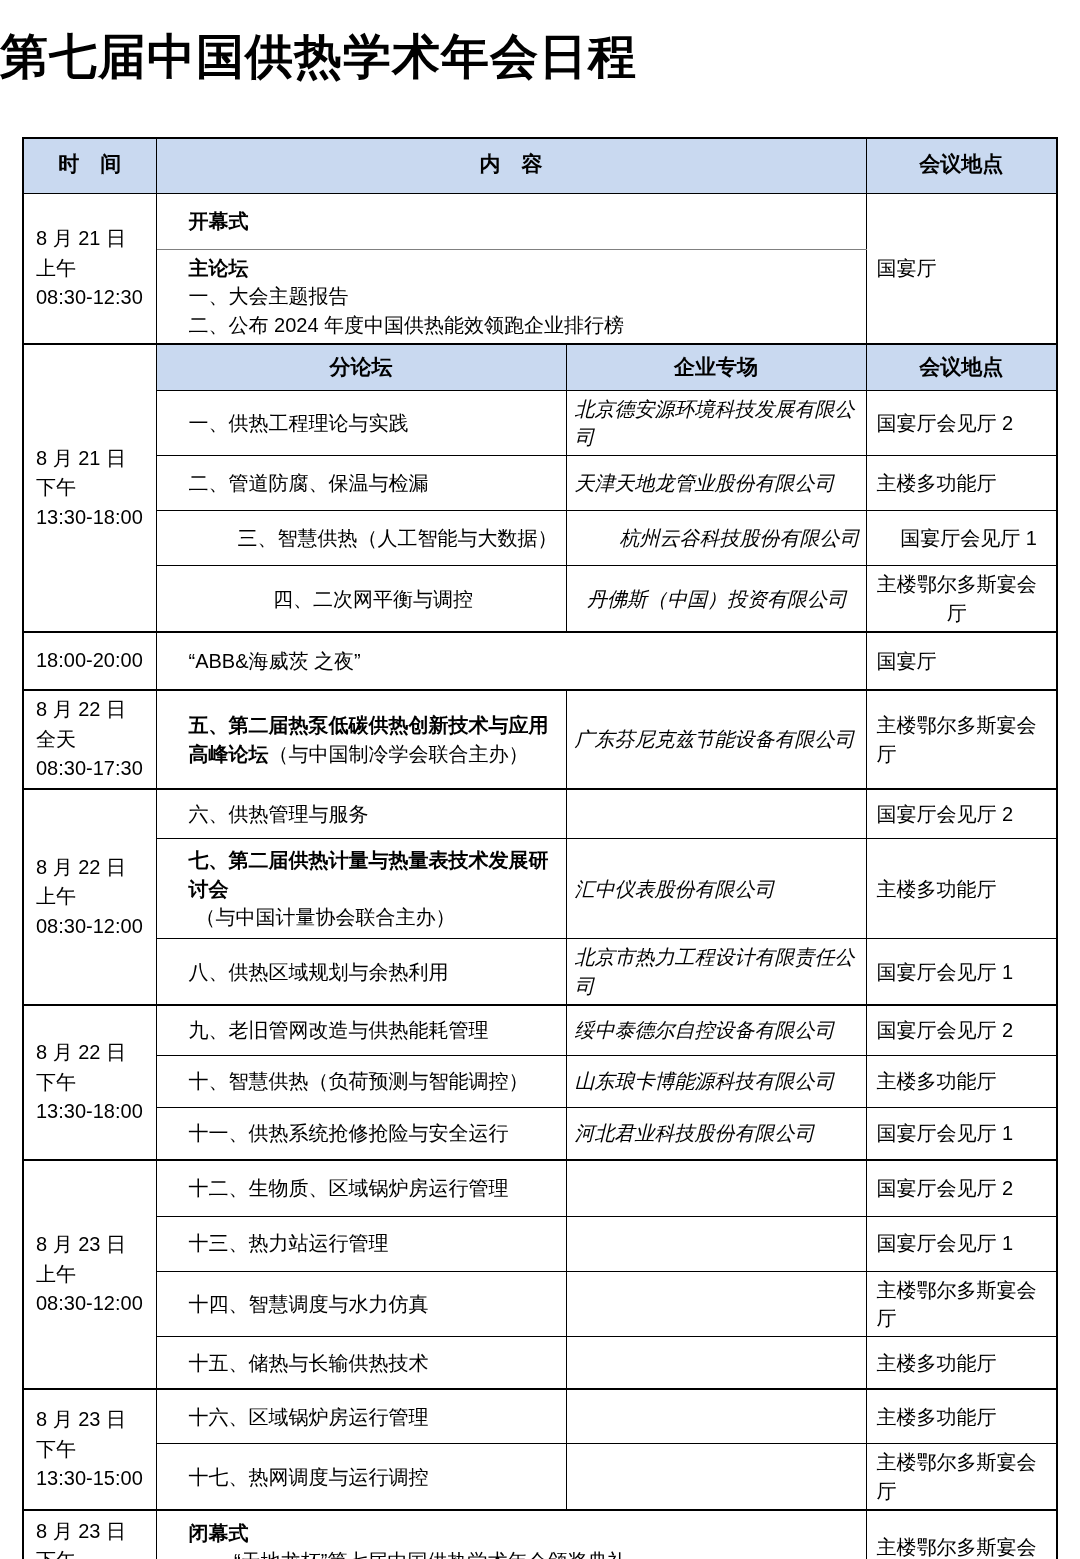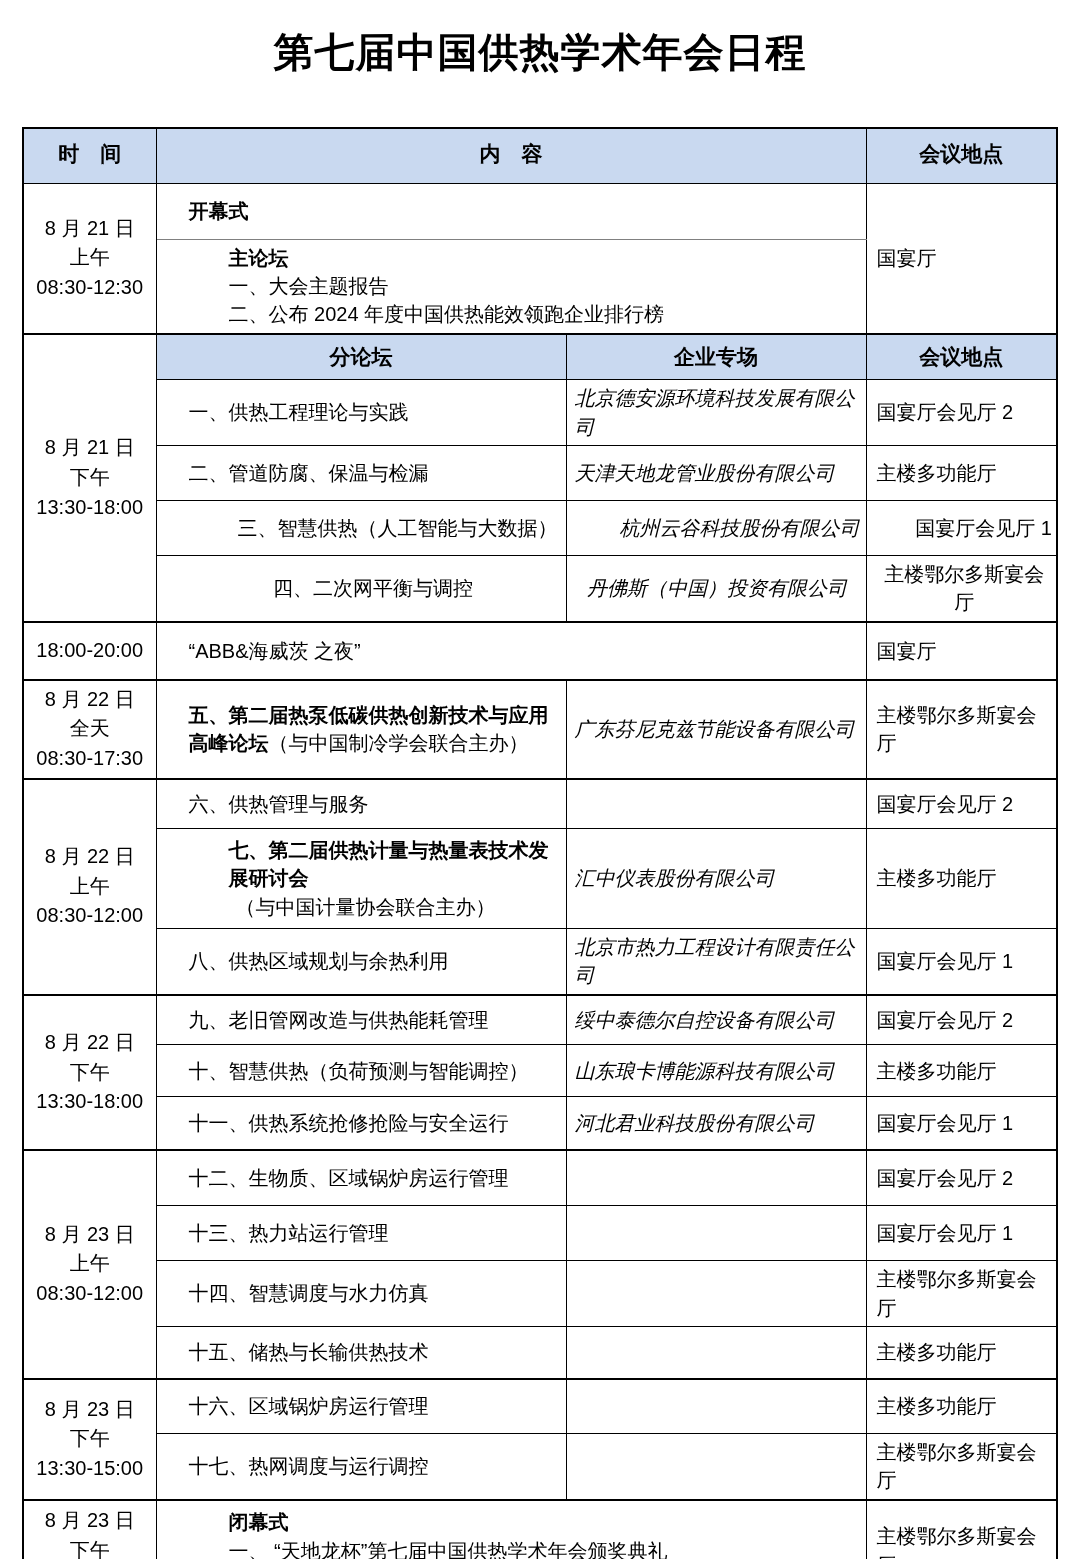--- a/index.html
+++ b/index.html
@@ -6,22 +6,21 @@
     margin: 0;
     padding: 0;
     background: #ffffff;
     width: 1080px;
     height: 1559px;
     font-family: "Liberation Sans", "DejaVu Sans", sans-serif;
     color: #000;
   }
   .page-title {
     margin: 26px 0 12px 0;
-    text-align: center;
-    font-size: 40px;
+    font-size: 48px;
     font-weight: bold;
     line-height: 1.3;
     letter-spacing: 1px;
   }
   table.schedule {
     border-collapse: collapse;
     table-layout: fixed;
     width: 1034px;
     margin: 49px 0 0 22px;
     border: 2px solid #000;
@@ -40,30 +39,29 @@
     word-break: break-all;
   }
   th {
     background: #C9D9F0;
     font-weight: bold;
     text-align: center;
     font-size: 21px;
     padding: 6px 4px;
   }
   td.time {
-    text-align: center;
     white-space: pre-line;
     line-height: 1.48;
     padding: 4px 12px;
   }
   td.forum { padding-left: 32px; }
   td.ent { padding-right: 6px; font-style: italic; }
-  td.loc { padding-left: 10px; padding-right: 4px; }
+  td.loc { padding-left: 10px; padding-right: 19px; }
   .bold { font-weight: bold; }
-  .block { display: block; margin-left: 40px; }
+  .block { display: block; }
   .pre { white-space: pre-line; }
   .note-indent { padding-left: 7px; }
   tr.group-top > td, tr.group-top > th { border-top: 2px solid #000; }
   td.gray-bottom { border-bottom: 1px solid #808080; }
   td.gray-top { border-top: 1px solid #808080; }
 </style>
 </head>
 <body>
 
 <h1 class="page-title">第七届中国供热学术年会日程</h1>

